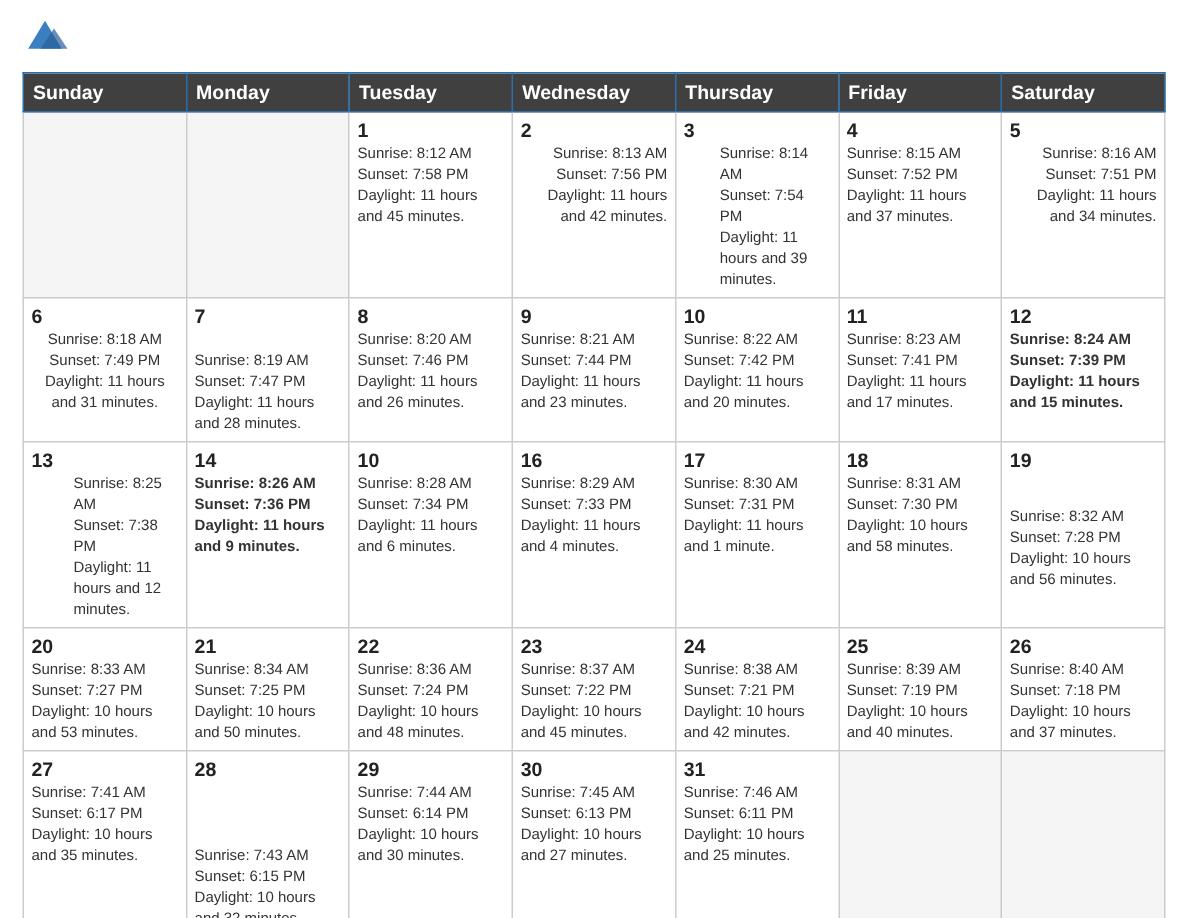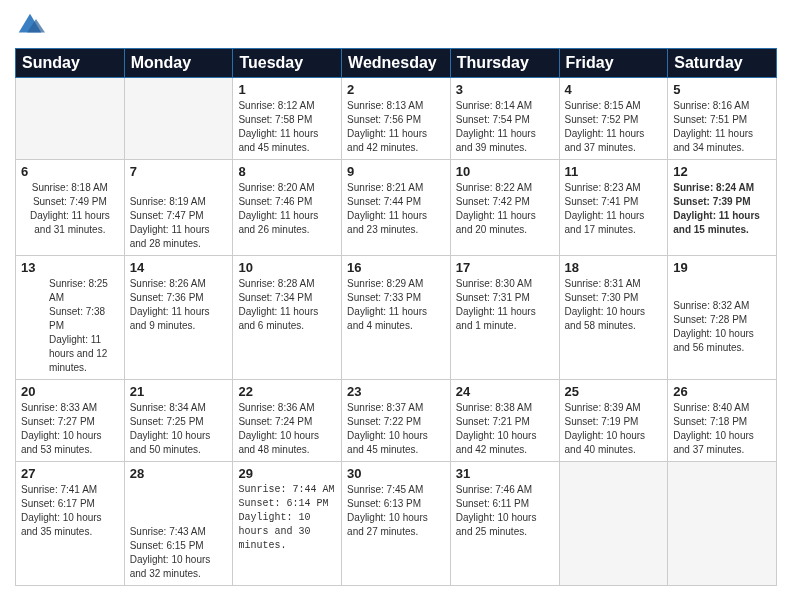--- a/index.html
+++ b/index.html
@@ -55,25 +55,25 @@
     .subtitle {
       font-size: 14px;
       color: #444;
     }
     .calendar {
       width: 100%;
       border-collapse: collapse;
       table-layout: fixed;
     }
     .calendar th {
-      background-color: #0f172a;
+      background-color: #404040;
       color: #fff;
       text-align: left;
       padding: 5px 6px;
-      font-size: 16px;
+      font-size: 13px;
       font-weight: bold;
       border: 1px solid #2a6faa;
     }
     .calendar td {
       border: 1px solid #ccc;
       vertical-align: top;
       padding: 4px 5px;
       font-size: 10.5px;
       color: #222;
       height: 80px;
@@ -139,39 +139,39 @@
           <td class="empty"></td>
           <td class="empty"></td>
           <td>
             <span class="day-num">1</span>
             <div class="day-info" style="white-space: pre-line;">Sunrise: 8:12 AM
 Sunset: 7:58 PM
 Daylight: 11 hours and 45 minutes.</div>
           </td>
           <td>
             <span class="day-num">2</span>
-            <div class="day-info" style="white-space: pre-line;">Sunrise: 8:13 AM
+            <div class="day-info" style="white-space: pre-line; text-align: right;">Sunrise: 8:13 AM
 Sunset: 7:56 PM
 Daylight: 11 hours and 42 minutes.</div>
           </td>
           <td>
             <span class="day-num">3</span>
-            <div class="day-info" style="white-space: pre-line;">Sunrise: 8:14 AM
+            <div class="day-info" style="white-space: pre-line; margin-left: 24px;">Sunrise: 8:14 AM
 Sunset: 7:54 PM
 Daylight: 11 hours and 39 minutes.</div>
           </td>
           <td>
             <span class="day-num">4</span>
             <div class="day-info" style="white-space: pre-line;">Sunrise: 8:15 AM
 Sunset: 7:52 PM
 Daylight: 11 hours and 37 minutes.</div>
           </td>
           <td>
             <span class="day-num">5</span>
-            <div class="day-info" style="white-space: pre-line;">Sunrise: 8:16 AM
+            <div class="day-info" style="white-space: pre-line; text-align: right;">Sunrise: 8:16 AM
 Sunset: 7:51 PM
 Daylight: 11 hours and 34 minutes.</div>
           </td>
         </tr>
         <tr class="week-row">
           <td>
             <span class="day-num">6</span>
             <div class="day-info" style="white-space: pre-line; text-align: center;">Sunrise: 8:18 AM
 Sunset: 7:49 PM
 Daylight: 11 hours and 31 minutes.</div>
@@ -215,21 +215,21 @@
         </tr>
         <tr class="week-row">
           <td>
             <span class="day-num">13</span>
             <div class="day-info" style="white-space: pre-line; margin-left: 28px;">Sunrise: 8:25 AM
 Sunset: 7:38 PM
 Daylight: 11 hours and 12 minutes.</div>
           </td>
           <td>
             <span class="day-num">14</span>
-            <div class="day-info" style="white-space: pre-line;">Sunrise: 8:26 AM
+            <div class="day-info" style="white-space: pre-line; font-weight: bold;">Sunrise: 8:26 AM
 Sunset: 7:36 PM
 Daylight: 11 hours and 9 minutes.</div>
           </td>
           <td>
             <span class="day-num">10</span>
             <div class="day-info" style="white-space: pre-line;">Sunrise: 8:28 AM
 Sunset: 7:34 PM
 Daylight: 11 hours and 6 minutes.</div>
           </td>
           <td>
@@ -309,21 +309,21 @@
 Daylight: 10 hours and 35 minutes.</div>
           </td>
           <td>
             <span class="day-num">28</span>
             <div class="day-info" style="white-space: pre-line; margin-top: 44px;">Sunrise: 7:43 AM
 Sunset: 6:15 PM
 Daylight: 10 hours and 32 minutes.</div>
           </td>
           <td>
             <span class="day-num">29</span>
-            <div class="day-info" style="white-space: pre-line; font-family: Liberation Mono, monospace;">Sunrise: 7:44 AM
+            <div class="day-info" style="white-space: pre-line;">Sunrise: 7:44 AM
 Sunset: 6:14 PM
 Daylight: 10 hours and 30 minutes.</div>
           </td>
           <td>
             <span class="day-num">30</span>
             <div class="day-info" style="white-space: pre-line;">Sunrise: 7:45 AM
 Sunset: 6:13 PM
 Daylight: 10 hours and 27 minutes.</div>
           </td>
           <td>

